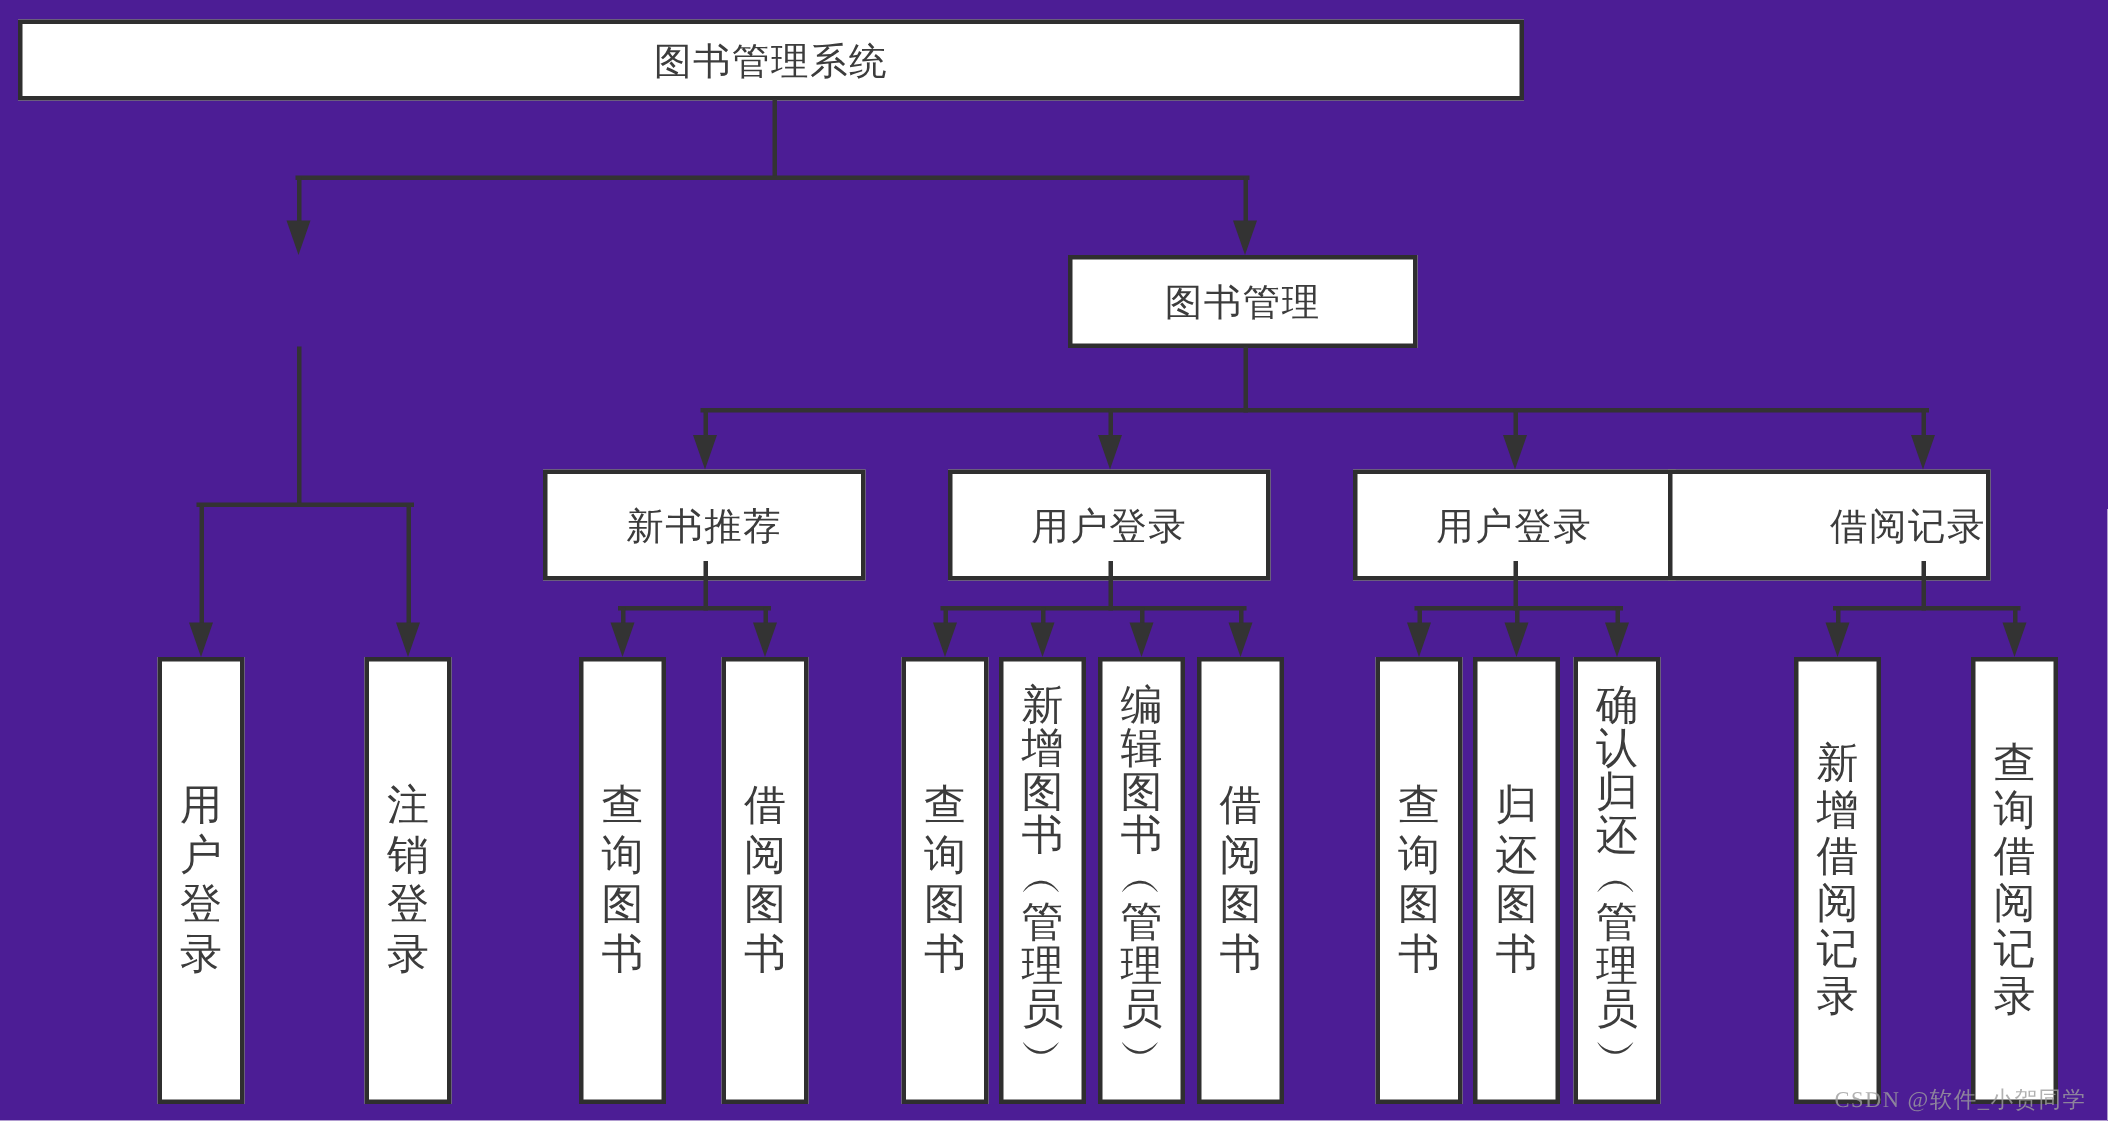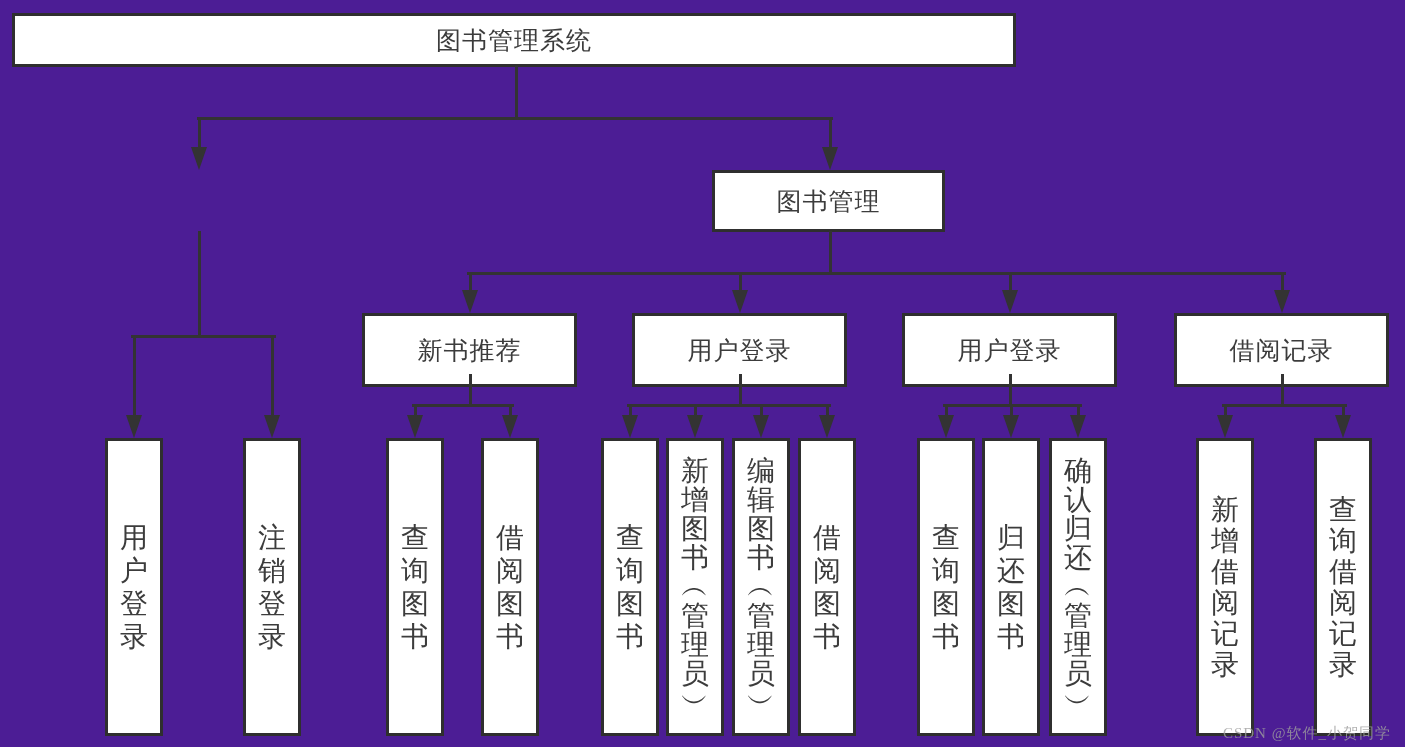--- a/index.html
+++ b/index.html
@@ -74,21 +74,21 @@
 
   <div class="box lvl3" style="left:362px;">
     <span>新书推荐</span>
   </div>
   <div class="box lvl3" style="left:632px;">
     <span>用户登录</span>
   </div>
   <div class="box lvl3" style="left:902px;">
     <span>用户登录</span>
   </div>
-  <div class="box lvl3" style="left:1174px;">
+  <div class="box lvl3" style="left:1112px;justify-content:flex-end;">
     <span>借阅记录</span>
   </div>
 
   <div class="vbox g4" style="left:105px;">
       <span class="vchar">用</span>
       <span class="vchar">户</span>
       <span class="vchar">登</span>
       <span class="vchar">录</span>
     </div>
   <div class="vbox g4" style="left:243px;">

